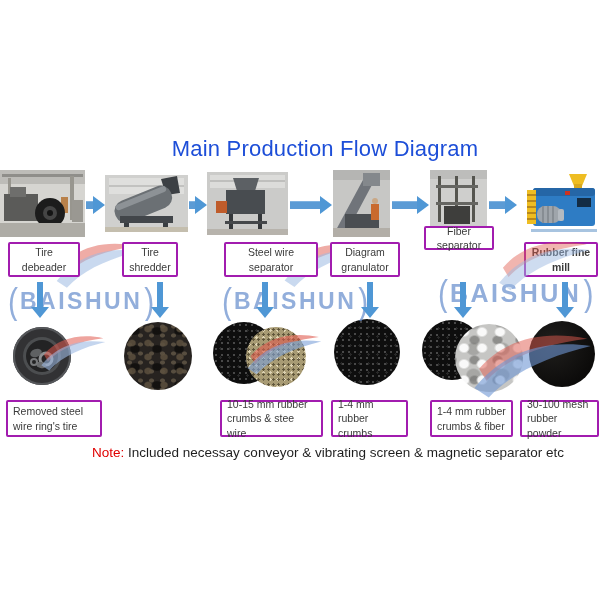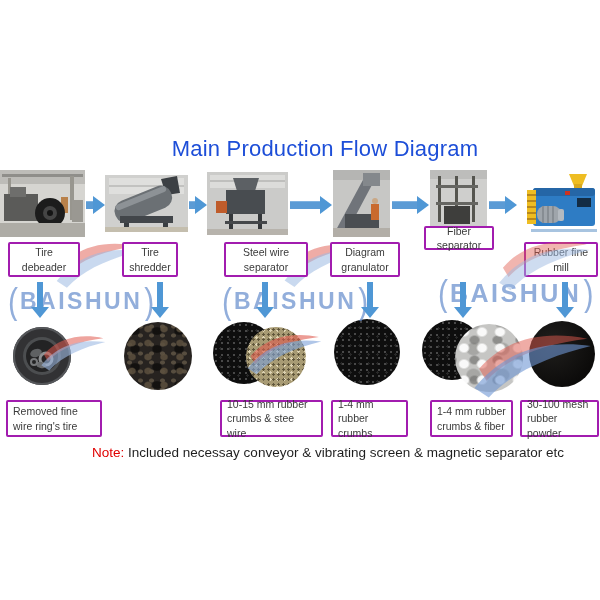--- a/index.html
+++ b/index.html
@@ -240,30 +240,30 @@
       <div class="hshaft"></div>
       <div class="hhead"></div>
     </div>
 
   <div class="lbox center" style="left:8px;top:242px;width:72px;height:35px;">
       <span>Tire debeader</span>
     </div>
   <div class="lbox center" style="left:122px;top:242px;width:56px;height:35px;">
       <span>Tire shredder</span>
     </div>
-  <div class="lbox center" style="left:224px;top:242px;width:84px;height:35px;">
+  <div class="lbox center" style="left:224px;top:242px;width:94px;height:35px;">
       <span>Steel wire separator</span>
     </div>
   <div class="lbox center" style="left:330px;top:242px;width:70px;height:35px;">
       <span>Diagram granulator</span>
     </div>
   <div class="lbox center" style="left:424px;top:226px;width:70px;height:24px;justify-content:flex-end;">
       <span>Fiber separator</span>
     </div>
-  <div class="lbox center" style="left:524px;top:242px;width:74px;height:35px;">
+  <div class="lbox center" style="left:524px;top:242px;width:74px;height:35px;font-weight:bold;">
       <span>Rubber fine mill</span>
     </div>
 
   <div class="varrow" style="left:31px;top:282px;">
       <div class="vshaft"></div>
       <div class="vhead"></div>
     </div>
   <div class="varrow" style="left:151px;top:282px;">
       <div class="vshaft"></div>
       <div class="vhead"></div>
@@ -299,21 +299,21 @@
   </div>
   <div class="circ blocks" style="left:124px;top:322px;width:68px;height:68px;"></div>
   <div class="circ spk-black" style="left:213px;top:322px;width:62px;height:62px;"></div>
   <div class="circ wirec" style="left:246px;top:327px;width:60px;height:60px;"></div>
   <div class="circ spk-black" style="left:334px;top:319px;width:66px;height:66px;"></div>
   <div class="circ spk-black" style="left:422px;top:320px;width:60px;height:60px;"></div>
   <div class="circ fiber" style="left:455px;top:324px;width:68px;height:68px;"></div>
   <div class="circ powder" style="left:529px;top:321px;width:66px;height:66px;"></div>
 
   <div class="lbox left" style="left:6px;top:400px;width:96px;height:37px;">
-      <span>Removed fine wire ring's tire</span>
+      <span>Removed steel wire ring's tire</span>
     </div>
   <div class="lbox left" style="left:220px;top:400px;width:103px;height:37px;">
       <span>10-15 mm rubber crumbs &amp; stee wire</span>
     </div>
   <div class="lbox left" style="left:331px;top:400px;width:77px;height:37px;">
       <span>1-4 mm rubber crumbs</span>
     </div>
   <div class="lbox left" style="left:430px;top:400px;width:83px;height:37px;">
       <span>1-4 mm rubber crumbs &amp; fiber</span>
     </div>

